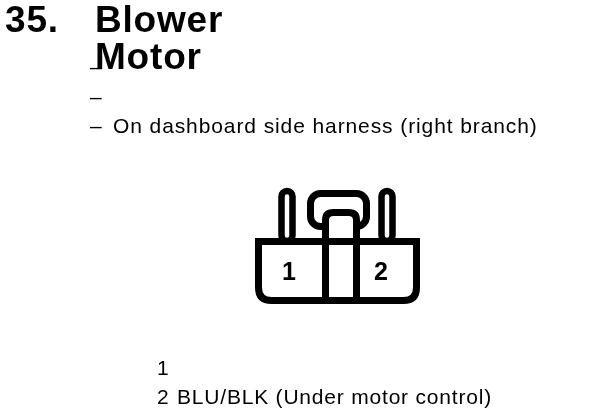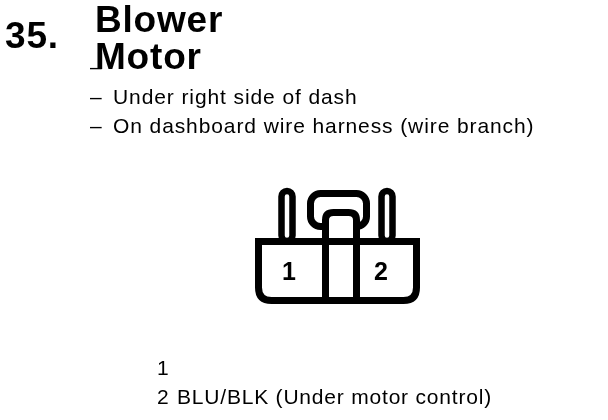--- a/index.html
+++ b/index.html
@@ -8,21 +8,21 @@
     width: 608px;
     height: 420px;
     background: #ffffff;
     color: #000000;
     font-family: "Liberation Sans", "DejaVu Sans", sans-serif;
     overflow: hidden;
   }
   
   .heading { position: absolute; top: 1px; left: 0; height: 40px; }
   .h-num {
-    position: absolute; left: 5px; top: 16px;
+    position: absolute; left: 5px; top: 0;
     font-size: 37px; font-weight: bold; line-height: 1; letter-spacing: 0.8px;
   }
   .h-title {
     position: absolute; left: 95px; top: 0;
     font-size: 37px; font-weight: bold; line-height: 1; letter-spacing: 0.8px;
   }
   
   .bullets {
     position: absolute; left: 90px; top: 52px;
     font-size: 21px; line-height: 29.5px; letter-spacing: 0.9px;
@@ -52,25 +52,24 @@
     <span class="h-num">35.</span>
     <span class="h-title">Blower Motor</span>
   </div>
 
   <div class="bullets">
     <div class="bullet-line">
       <span class="bullet-dash">–</span>
     </div>
     <div class="bullet-line">
       <span class="bullet-dash">–</span>
-      <span>Under right side of dash</span>
     </div>
     <div class="bullet-line">
       <span class="bullet-dash">–</span>
-      <span>On dashboard wire harness (wire branch)</span>
+      <span>On dashboard side harness (right branch)</span>
     </div>
   </div>
 
   <svg class="connector-svg" width="178" height="126" viewBox="0 0 178 126">
 
     <rect x="62.5" y="9.5" width="56" height="33" rx="10" ry="10" fill="#ffffff" stroke="#000000" stroke-width="7"></rect>
 
     <rect x="33.5" y="7" width="11" height="50" rx="5.5" ry="5.5" fill="#ffffff" stroke="#000000" stroke-width="6.5"></rect>
     <rect x="133.5" y="7" width="11" height="50" rx="5.5" ry="5.5" fill="#ffffff" stroke="#000000" stroke-width="6.5"></rect>
 

